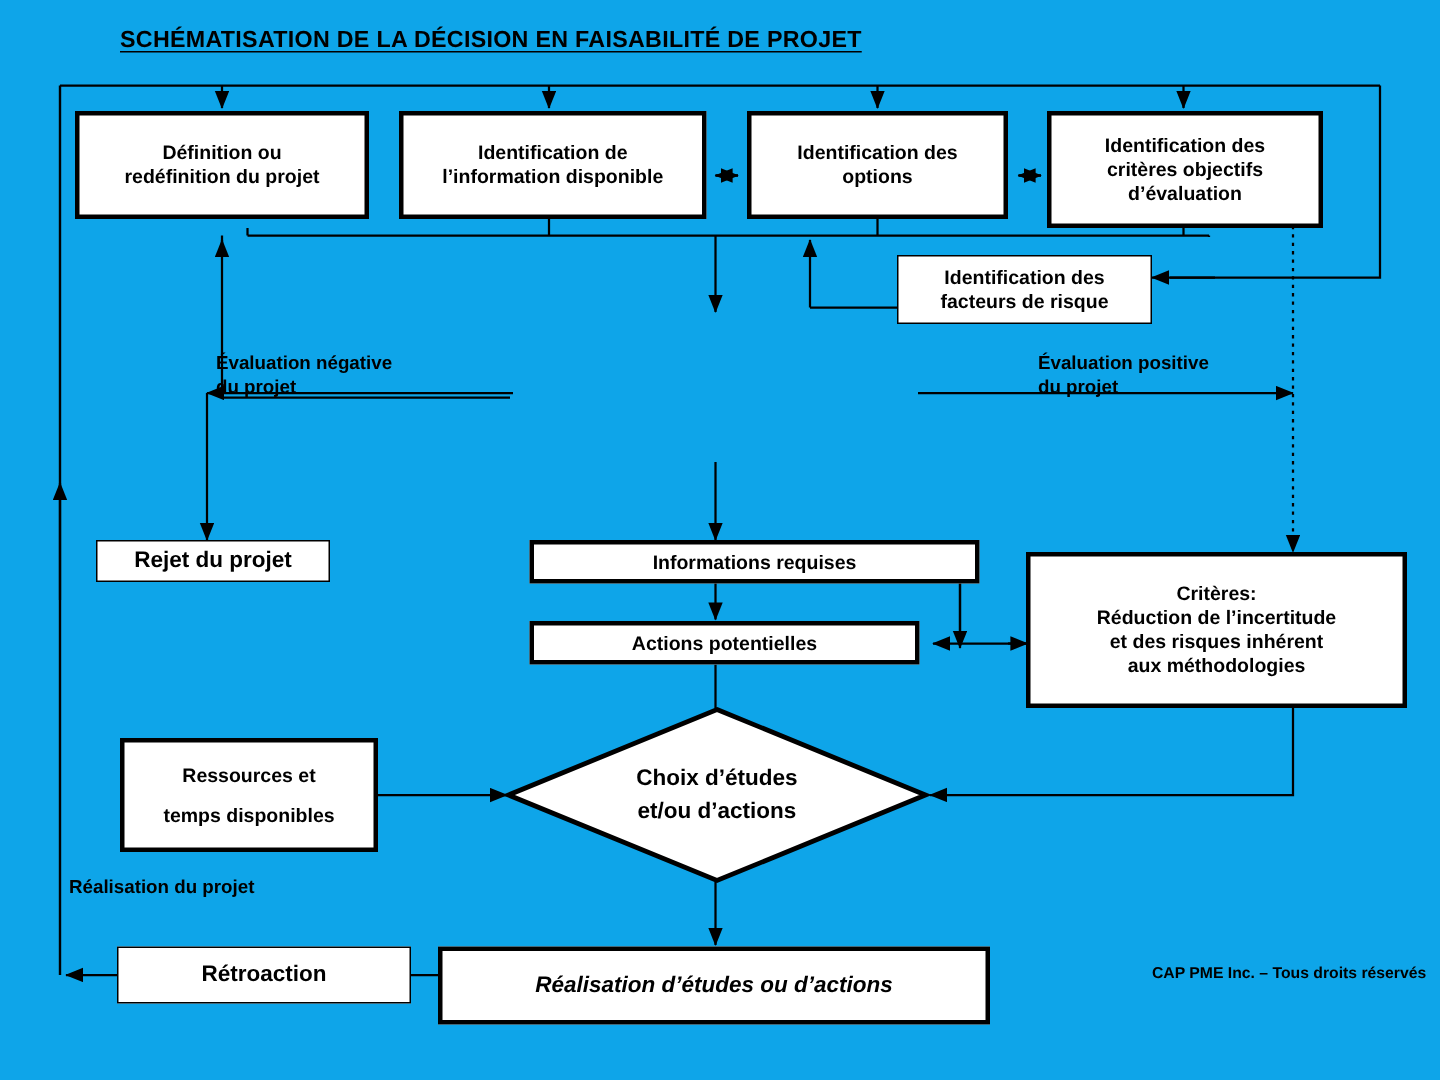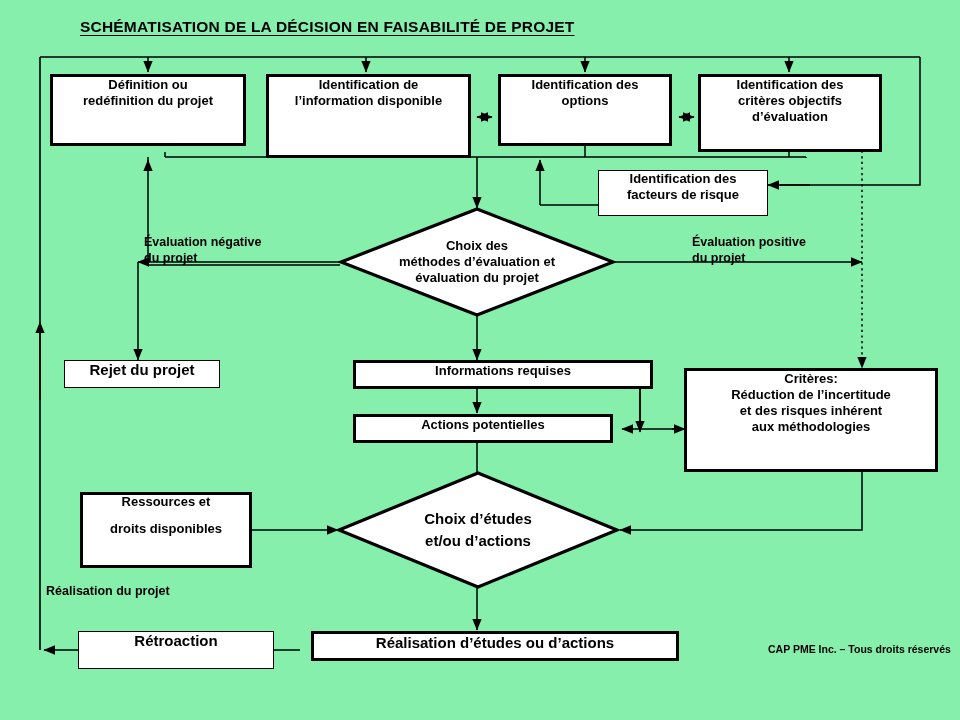--- a/index.html
+++ b/index.html
@@ -1,30 +1,30 @@
 <!DOCTYPE html>
 <html><head>
 <meta charset="utf-8">
 <style>
   html,body{margin:0;padding:0;background:#ffffff;}
   body{width:960px;height:720px;overflow:hidden;font-family:"Liberation Sans",sans-serif;color:#000;}
-  #stage{position:relative;width:960px;height:720px;background:#86efac;}
+  #stage{position:relative;width:960px;height:720px;background:#0ea5e9;}
 
   
   .title{
     position:absolute;left:80px;top:18px;width:560px;
     font-size:15.5px;font-weight:bold;letter-spacing:.2px;
     text-decoration:underline;text-underline-offset:3px;
     white-space:nowrap;
   }
 
   
   .node{
     position:absolute;box-sizing:border-box;background:#fff;
-    display:flex;justify-content:center;text-align:center;
+    display:flex;align-items:center;justify-content:center;text-align:center;
     line-height:1.22;
   }
   .box-thick{border:3px solid #000;}
   .box-thin{border:1.4px solid #000;}
   .node span{display:block;width:100%;padding:0 4px;}
   .f-med{font-size:13px;font-weight:bold;}
   .f-big{font-size:15px;font-weight:bold;}
 
   
   .flabel{
@@ -126,49 +126,41 @@
       <path d="M40,400 L40,322" marker-end="url(#ah)"></path>
 
     </g>
   </svg>
 
   <div class="node box-thick" style="left:50px;top:74px;width:196px;height:72px;">
     <span class="f-med" style="white-space: pre-line;">Définition ou
 redéfinition du projet</span>
   </div>
 
-  <div class="node box-thick" style="left:266px;top:74px;width:205px;height:84px;">
+  <div class="node box-thick" style="left:266px;top:74px;width:205px;height:72px;">
     <span class="f-med" style="white-space: pre-line;">Identification de
 l’information disponible</span>
   </div>
 
   <div class="node box-thick" style="left:498px;top:74px;width:174px;height:72px;">
     <span class="f-med" style="white-space: pre-line;">Identification des
 options</span>
   </div>
 
   <div class="node box-thick" style="left:698px;top:74px;width:184px;height:78px;">
     <span class="f-med" style="white-space: pre-line;">Identification des
 critères objectifs
 d’évaluation</span>
   </div>
 
   <div class="node box-thin" style="left:598px;top:170px;width:170px;height:46px;">
     <span class="f-med" style="white-space: pre-line;">Identification des
 facteurs de risque</span>
   </div>
 
-  <div class="diamond" style="left:338px;top:206px;width:278px;height:112px;">
-    <svg width="278" height="112" viewBox="0 0 278 112" xmlns="http://www.w3.org/2000/svg">
-      <polygon points="139,3 275,56 139,109 3,56" fill="#fff" stroke="#000" stroke-width="3.2"></polygon>
-    </svg>
-    <div class="dtext f-med" style="white-space:pre-line;">Choix des
-méthodes d’évaluation et
-évaluation du projet</div>
-  </div>
 
   <div class="flabel" style="left: 144px; top: 234px; width: 180px; white-space: pre-line;">Évaluation négative
 du projet</div>
 
   <div class="flabel" style="left: 692px; top: 234px; width: 180px; white-space: pre-line;">Évaluation positive
 du projet</div>
 
 
   <div class="flabel left" style="left:46px;top:583px;width:220px;">Réalisation du projet</div>
 
@@ -187,34 +179,34 @@
 aux méthodologies</span>
   </div>
 
   <div class="node box-thick" style="left:353px;top:414px;width:260px;height:29px;">
     <span class="f-med">Actions potentielles</span>
   </div>
 
   <div class="node box-thick" style="left:80px;top:492px;width:172px;height:76px;">
     <span class="f-med" style="white-space:pre-line;line-height:1.05;">Ressources et
 
-droits disponibles</span>
+temps disponibles</span>
   </div>
 
   <div class="diamond" style="left:336px;top:470px;width:284px;height:120px;">
     <svg width="284" height="120" viewBox="0 0 284 120" xmlns="http://www.w3.org/2000/svg">
       <polygon points="142,3 281,60 142,117 3,60" fill="#fff" stroke="#000" stroke-width="3.2"></polygon>
     </svg>
     <div class="dtext f-big" style="white-space:pre-line;line-height:1.5;">Choix d’études
 et/ou d’actions</div>
   </div>
 
   <div class="node box-thin" style="left:78px;top:631px;width:196px;height:38px;">
     <span class="f-big">Rétroaction</span>
   </div>
 
-  <div class="node box-thick" style="left:311px;top:631px;width:368px;height:30px;">
+  <div class="node box-thick" style="left:292px;top:631px;width:368px;height:52px;font-style:italic;">
     <span class="f-big">Réalisation  d’études  ou  d’actions</span>
   </div>
 
   <div class="footer" style="left:724px;top:643px;margin-left:44px;">CAP PME Inc. – Tous droits réservés</div>
 
 </div>
 
 </body></html>

